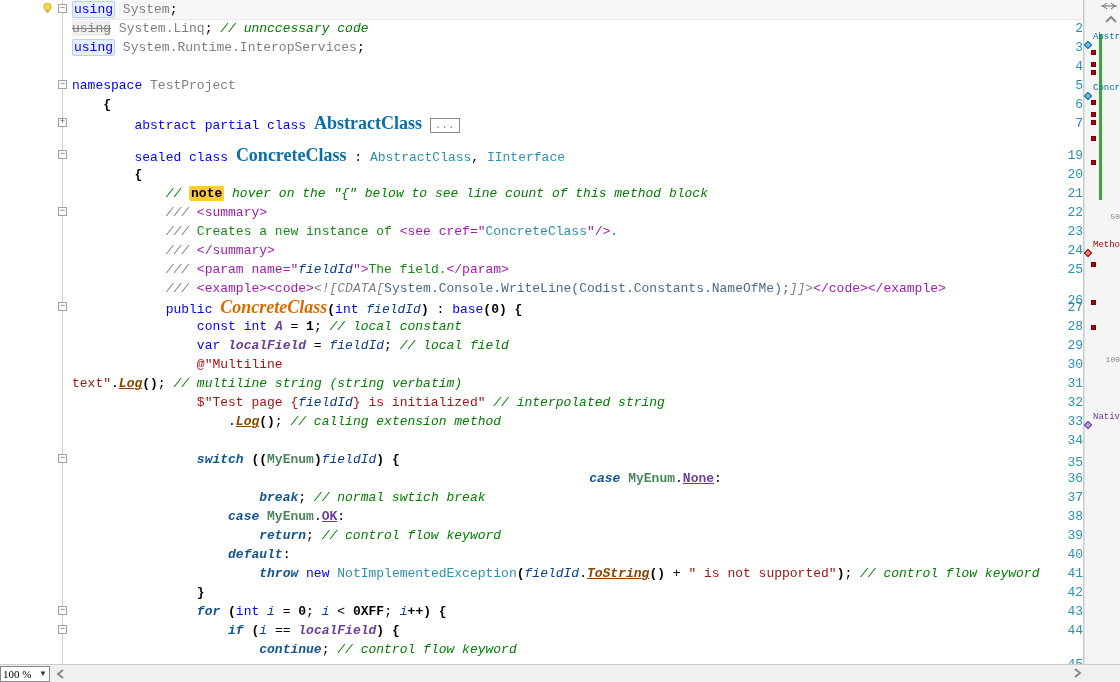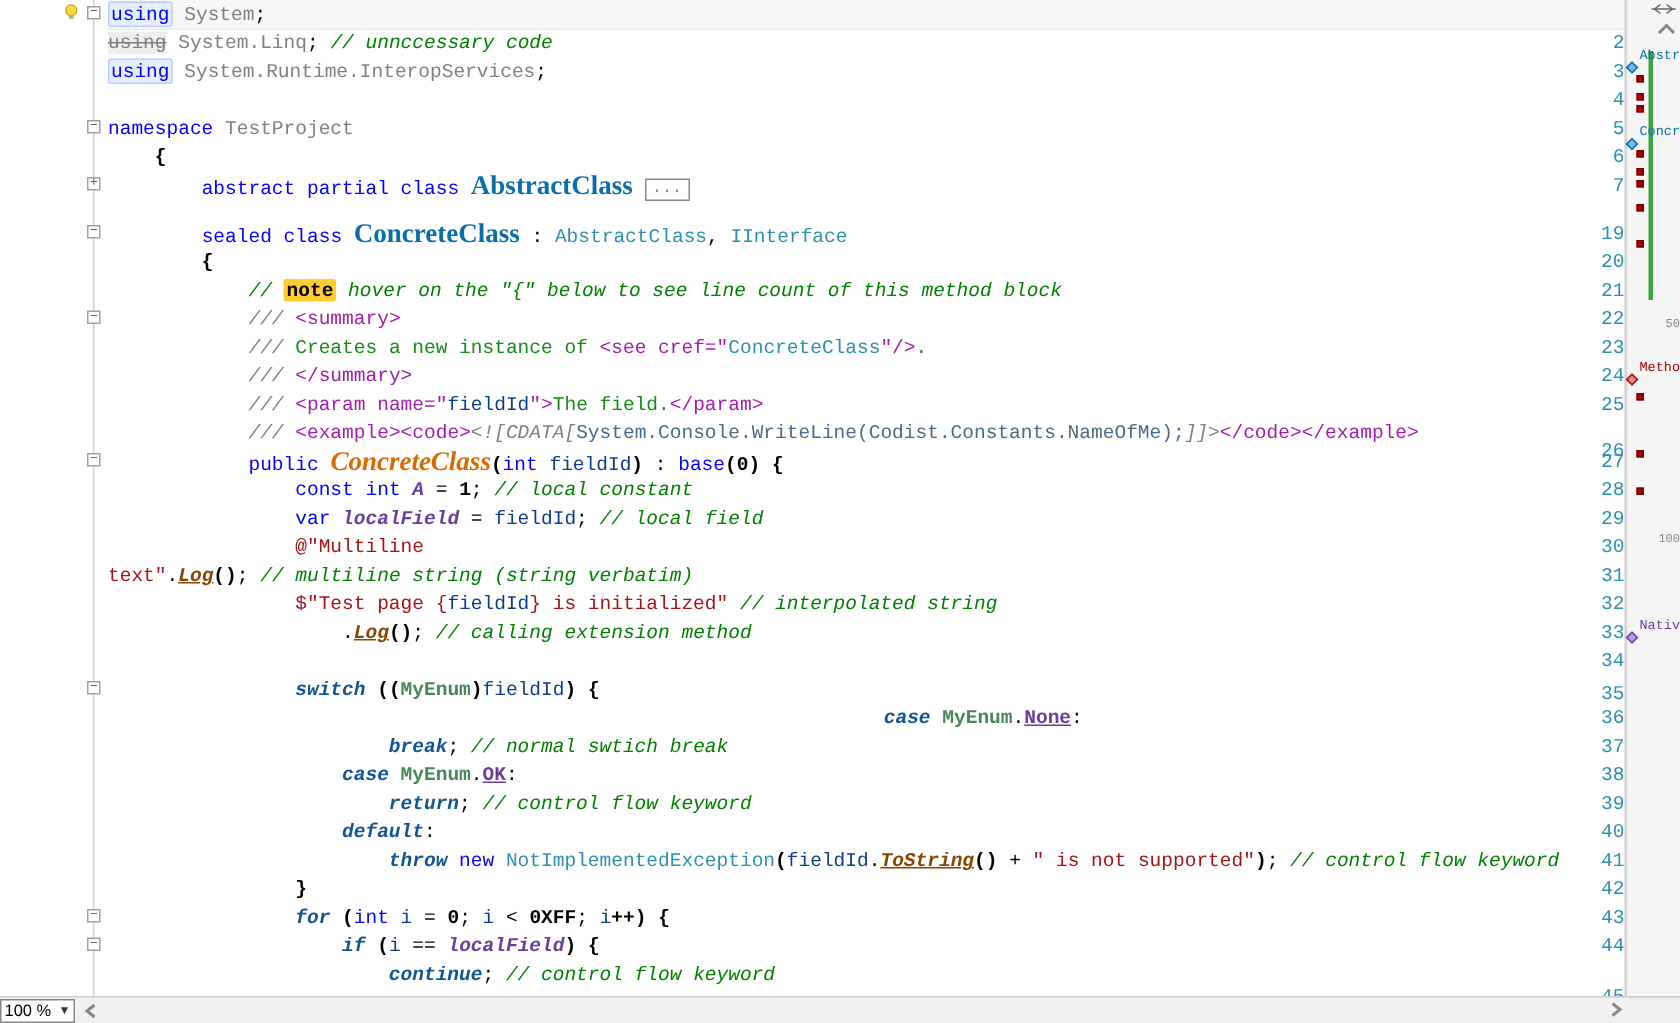--- a/index.html
+++ b/index.html
@@ -90,21 +90,21 @@
   .kw-box { color: #0000ff; background: #e6efff; border: 1px solid #b8ceff; border-radius: 2px; padding: 0 1px; }
   .kw-strike { color: #808080; text-decoration: line-through; background: #eee; }
   .ns  { color: #808080; }
   .ctrl{ color: #115593; font-weight: bold; font-style: italic; }
   .type { color: #2b91af; }
   .type-big { color: #0a6eab; font-weight: bold; font-size: 18px; font-family: Georgia, 'Times New Roman', serif; }
   .type-big-or { color: #d96b00; font-weight: bold; font-size: 18px; font-family: Georgia, 'Times New Roman', serif; font-style: italic; }
   .enum { color: #4a855a; font-weight: bold; }
   .member { color: #6a3e9a; font-weight: bold; text-decoration: underline; }
   .method { color: #8a4500; font-weight: bold; text-decoration: underline; font-style: italic; }
-  .param { color: #0a3e8a; }
+  .param { color: #0a3e8a; font-style: italic; }
   .local { color: #6a3e9a; font-style: italic; font-weight: bold; }
   .str { color: #a31515; }
   .num { color: #000; font-weight: bold;}
   .cmt { color: #008000; font-style: italic; }
   .doc { color: #808080; font-style: italic; }
   .doc-tag { color: #a21caf; }
   .doc-text { color: #178a17; }
   .doc-code { color: #4a6a8a; font-style: normal; }
   .note-hl { background: #ffcc33; color: #000; font-weight: bold; padding: 0 2px; border-radius: 2px;}
   .punct { color: #000; font-weight: bold; }
@@ -161,21 +161,21 @@
     position: absolute;
     right: 18px; width: 3px; background: #3aa63a;
   }
   
   .statusbar {
     grid-column: 1 / span 2; grid-row: 2;
     display: flex;
     align-items: center;
     border-top: 1px solid #ccc;
     background: #f0f0f0;
-    font-family: Liberation Sans, sans-serif;
+    font-family: Liberation Serif, serif;
     font-size: 11px;
     position: relative;
   }
   .zoom-select {
     width: 50px; height: 16px;
     border: 1px solid #888;
     background: #fff;
     font-size: 11px;
     padding: 0 2px;
     display: flex; align-items: center; justify-content: space-between;

